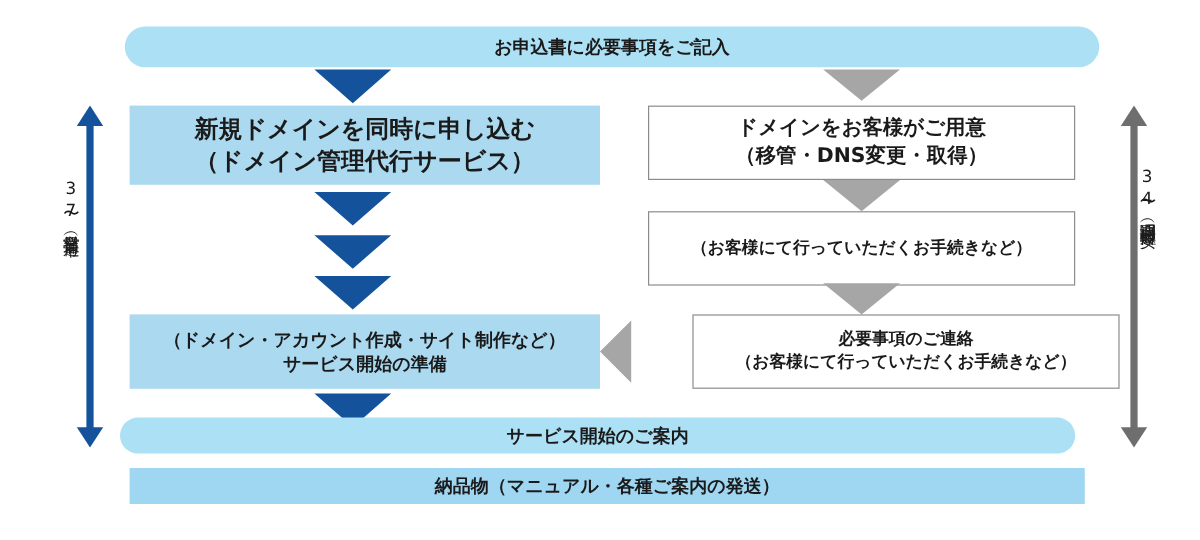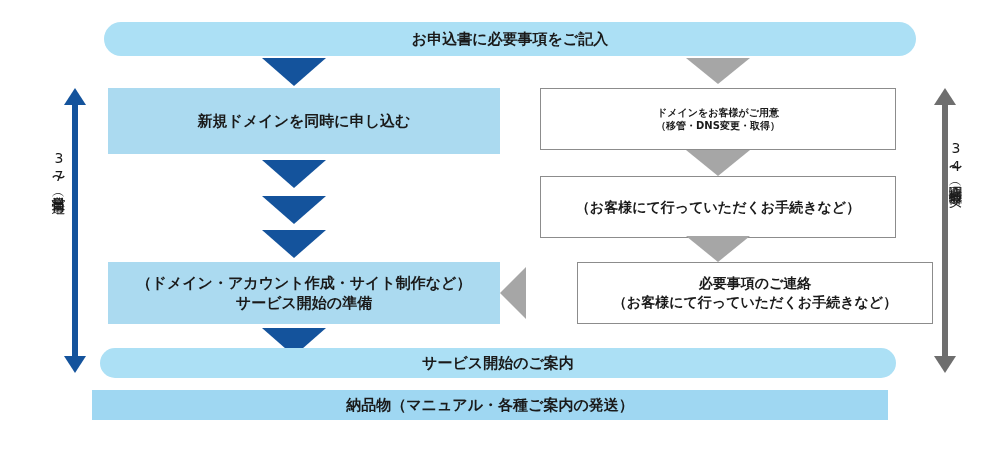--- a/index.html
+++ b/index.html
@@ -40,27 +40,27 @@
   }
   .box-blue {
     background: #abdaf0;
   }
   .box-white {
     background: #ffffff;
     border: 1px solid #8c8c8c;
   }
 
   .t-top      { left: 104px; top: 22px;  width: 812px; height: 34px; font-size: 15px; }
-  .t-left1    { left: 108px; top: 88px;  width: 392px; height: 66px; font-size: 15px; }
+  .t-left1    { left: 108px; top: 88px;  width: 392px; height: 66px; font-size: 20px; }
   .t-left2    { left: 108px; top: 262px; width: 392px; height: 62px; font-size: 15px; }
-  .t-right1   { left: 540px; top: 88px;  width: 356px; height: 62px; font-size: 10px; }
+  .t-right1   { left: 540px; top: 88px;  width: 356px; height: 62px; font-size: 17px; }
   .t-right2   { left: 540px; top: 176px; width: 356px; height: 62px; font-size: 14px; }
   .t-right3   { left: 540px; top: 262px; width: 356px; height: 62px; font-size: 14px; margin-left: 37px; }
   .t-bottom1  { left: 100px; top: 348px; width: 796px; height: 30px; font-size: 15px; }
-  .t-bottom2  { left: 92px; top: 390px; width: 796px; height: 30px; font-size: 15px; }
+  .t-bottom2  { left: 108px; top: 390px; width: 796px; height: 30px; font-size: 15px; }
 
   .bar .line { display: block; white-space: nowrap; text-align: center; }
 
   
   .tri-down {
     position: absolute;
     width: 0;
     height: 0;
     border-left: 32px solid transparent;
     border-right: 32px solid transparent;
@@ -124,20 +124,21 @@
   <div class="bar bar-pill t-top">
     <span class="line">お申込書に必要事項をご記入</span>
   </div>
 
   <div class="tri-down tri-blue" style="left:262px; top:58px;"></div>
   <div class="tri-down tri-gray" style="left:686px; top:58px;"></div>
 
   <div class="bar box-blue t-left1">
     <div>
       <span class="line">新規ドメインを同時に申し込む</span>
+      <span class="line">（ドメイン管理代行サービス）</span>
     </div>
   </div>
 
   <div class="tri-down tri-blue" style="left:262px; top:160px;"></div>
   <div class="tri-down tri-blue" style="left:262px; top:196px;"></div>
   <div class="tri-down tri-blue" style="left:262px; top:230px;"></div>
 
   <div class="bar box-blue t-left2">
     <div>
       <span class="line">（ドメイン・アカウント作成・サイト制作など）</span>

